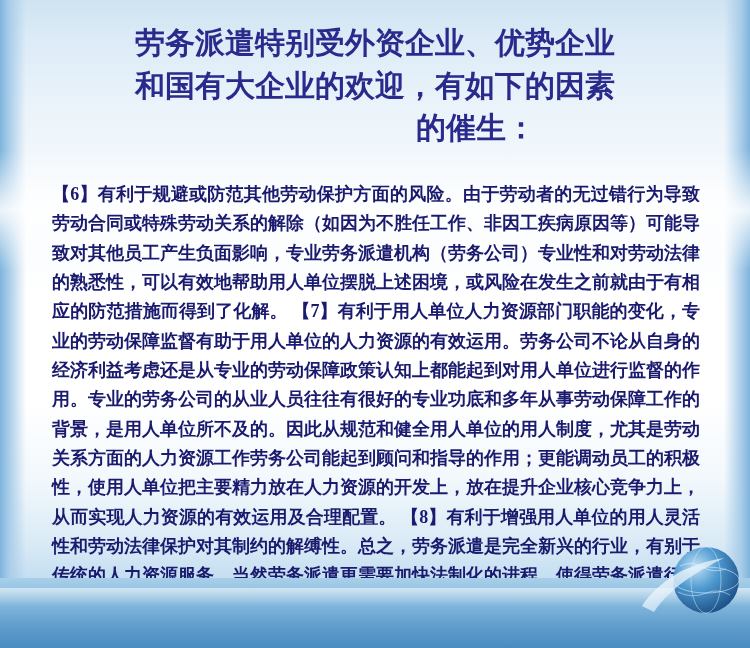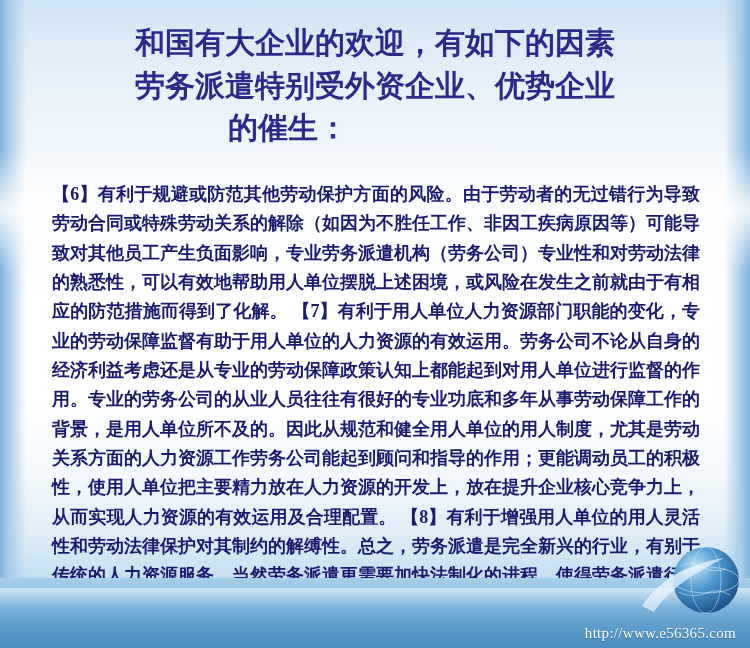--- a/index.html
+++ b/index.html
@@ -82,21 +82,21 @@
     font-size: 30px;
     line-height: 1.42;
     color: #2a2a8c;
     letter-spacing: 0px;
   }
   .title .line {
     display: block;
     white-space: nowrap;
   }
   .title .line.l3 {
-    text-align: center;
+    text-align: right;
     padding-right: 174px;
   }
   .body-text {
     position: absolute;
     top: 180px;
     left: 52px;
     width: 648px;
     font-size: 18px;
     line-height: 1.63;
     color: #1a1a6e;
@@ -131,22 +131,22 @@
 </head>
 <body>
 
 <div class="slide">
 
   <div class="edge-left"></div>
   <div class="edge-right"></div>
   <div class="sheen"></div>
 
   <div class="title">
+    <span class="line l1">劳务派遣特别受外资企业、优势企业</span>
     <span class="line l2">和国有大企业的欢迎，有如下的因素</span>
-    <span class="line l1">劳务派遣特别受外资企业、优势企业</span>
     <span class="line l3">的催生：</span>
   </div>
 
   <div class="body-text">
     <p>【6】有利于规避或防范其他劳动保护方面的风险。由于劳动者的无过错行为导致劳动合同或特殊劳动关系的解除（如因为不胜任工作、非因工疾病原因等）可能导致对其他员工产生负面影响，专业劳务派遣机构（劳务公司）专业性和对劳动法律的熟悉性，可以有效地帮助用人单位摆脱上述困境，或风险在发生之前就由于有相应的防范措施而得到了化解。 【7】有利于用人单位人力资源部门职能的变化，专业的劳动保障监督有助于用人单位的人力资源的有效运用。劳务公司不论从自身的经济利益考虑还是从专业的劳动保障政策认知上都能起到对用人单位进行监督的作用。专业的劳务公司的从业人员往往有很好的专业功底和多年从事劳动保障工作的背景，是用人单位所不及的。因此从规范和健全用人单位的用人制度，尤其是劳动关系方面的人力资源工作劳务公司能起到顾问和指导的作用；更能调动员工的积极性，使用人单位把主要精力放在人力资源的开发上，放在提升企业核心竞争力上，从而实现人力资源的有效运用及合理配置。 【8】有利于增强用人单位的用人灵活性和劳动法律保护对其制约的解缚性。总之，劳务派遣是完全新兴的行业，有别于传统的人力资源服务，当然劳务派遣更需要加快法制化的进程，使得劳务派遣行业迅速进入有序发展的轨道，以科学的发展观来引导这个行业的健康发展，尽快同国际市场接轨，建立符合我国国情的人力资源派遣体系和制度。↵</p>
   </div>
 
   <div class="bottom-band"></div>
 
   <svg class="globe" viewBox="0 0 108 84">
@@ -162,14 +162,13 @@
       </linearGradient>
     </defs>
     <circle cx="66" cy="44" r="33" fill="url(#gball)"></circle>
     <ellipse cx="66" cy="44" rx="33" ry="13" fill="none" stroke="#d6ecfb" stroke-opacity="0.6" stroke-width="1"></ellipse>
     <ellipse cx="66" cy="44" rx="15" ry="33" fill="none" stroke="#d6ecfb" stroke-opacity="0.5" stroke-width="1"></ellipse>
     <path d="M40 30 q12 -6 24 2 q10 5 22 1" fill="none" stroke="#e3f2fd" stroke-opacity="0.55" stroke-width="1"></path>
     <path d="M38 56 q14 7 28 1 q12 -5 24 2" fill="none" stroke="#e3f2fd" stroke-opacity="0.5" stroke-width="1"></path>
     <path d="M2 70 C 18 46, 46 28, 84 22 C 56 36, 30 52, 14 76 Z" fill="url(#gswoosh)"></path>
   </svg>
 
-  <div class="watermark">http://www.e56365.com</div>
 </div>
 
 </body></html>

